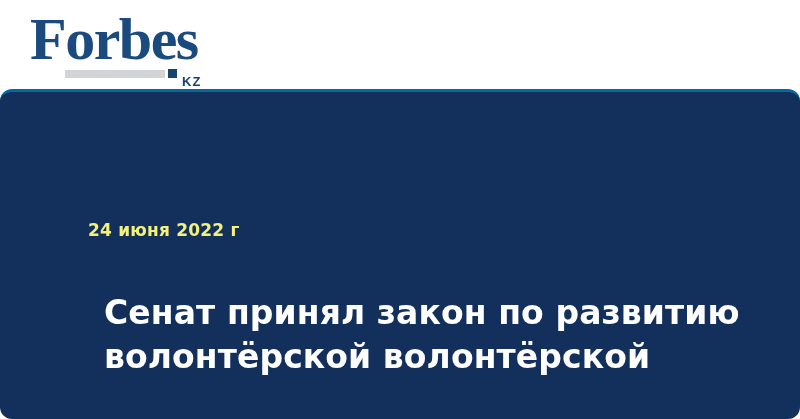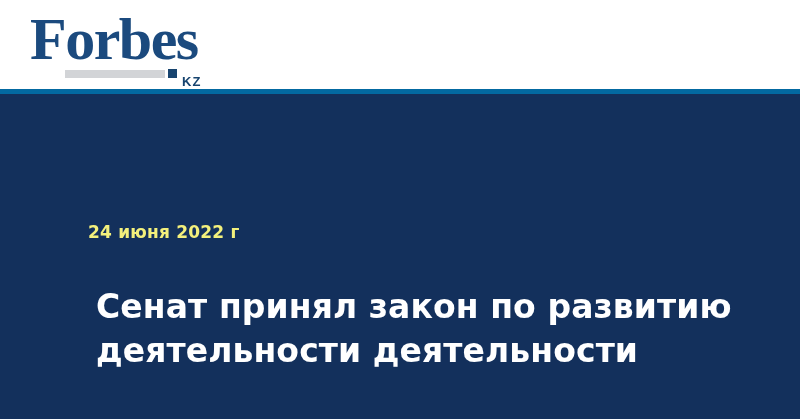--- a/index.html
+++ b/index.html
@@ -80,41 +80,42 @@
   }
 
   
   .body-panel {
     position: absolute;
     left: 0;
     top: 89px;
     width: 800px;
     height: 330px;
     background: #13305c;
-    border-top: 5px solid #0369a1;
+    border-top: 3px solid #0369a1;
     box-sizing: border-box;
+    border-radius: 12px;
   }
   .date {
     position: absolute;
     left: 88px;
     top: 128px;
     font-family: "DejaVu Sans", sans-serif;
     font-weight: 700;
     font-size: 17px;
     line-height: 20px;
     letter-spacing: 0.2px;
     color: #f3f07c;
     white-space: nowrap;
   }
   .headline {
     position: absolute;
     left: 88px;
     top: 183px;
     width: 660px;
-    margin: 8px;
+    margin: 16px;
     font-family: "DejaVu Sans", sans-serif;
     font-weight: 700;
     font-size: 33px;
     line-height: 44px;
     letter-spacing: 0.1px;
     color: #ffffff;
   }
   .headline-line {
     display: block;
     white-space: nowrap;
@@ -132,17 +133,17 @@
       <div class="logo-square"></div>
       <div class="logo-kz">KZ</div>
     </div>
   </div>
 
   <div class="body-panel">
     <div class="date">24 июня 2022 г</div>
 
     <h1 class="headline">
       <span class="headline-line">Сенат принял закон по развитию</span>
-      <span class="headline-line">деятельности деятельности</span>
+      <span class="headline-line">волонтёрской волонтёрской</span>
     </h1>
   </div>
 
 </div>
 
 </body></html>

